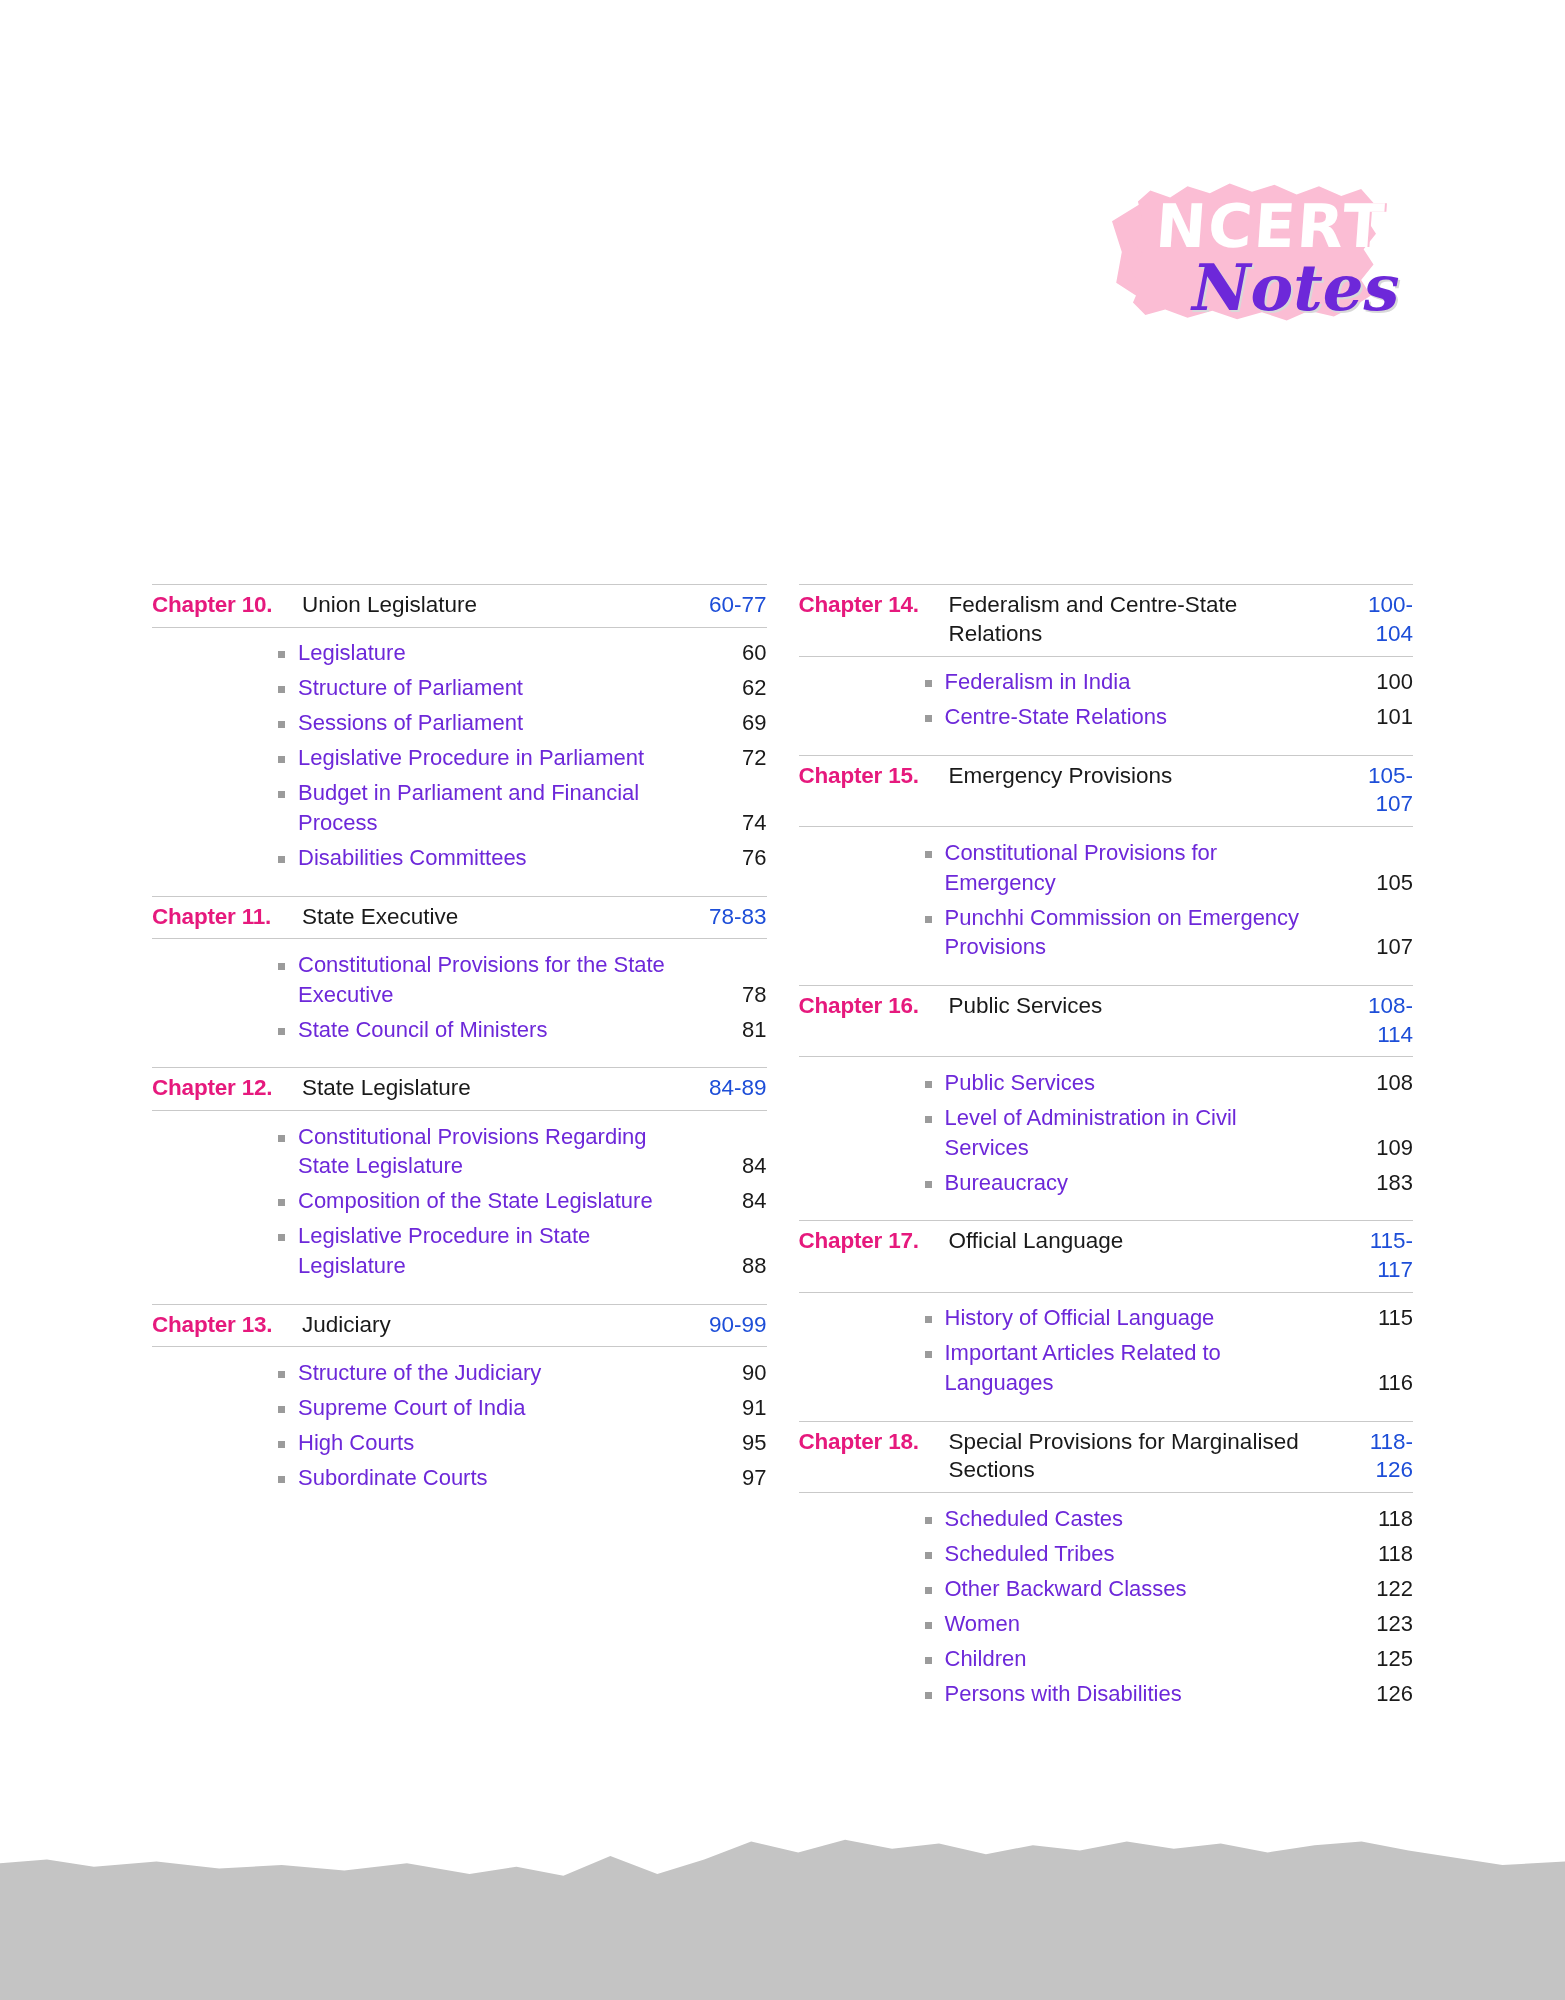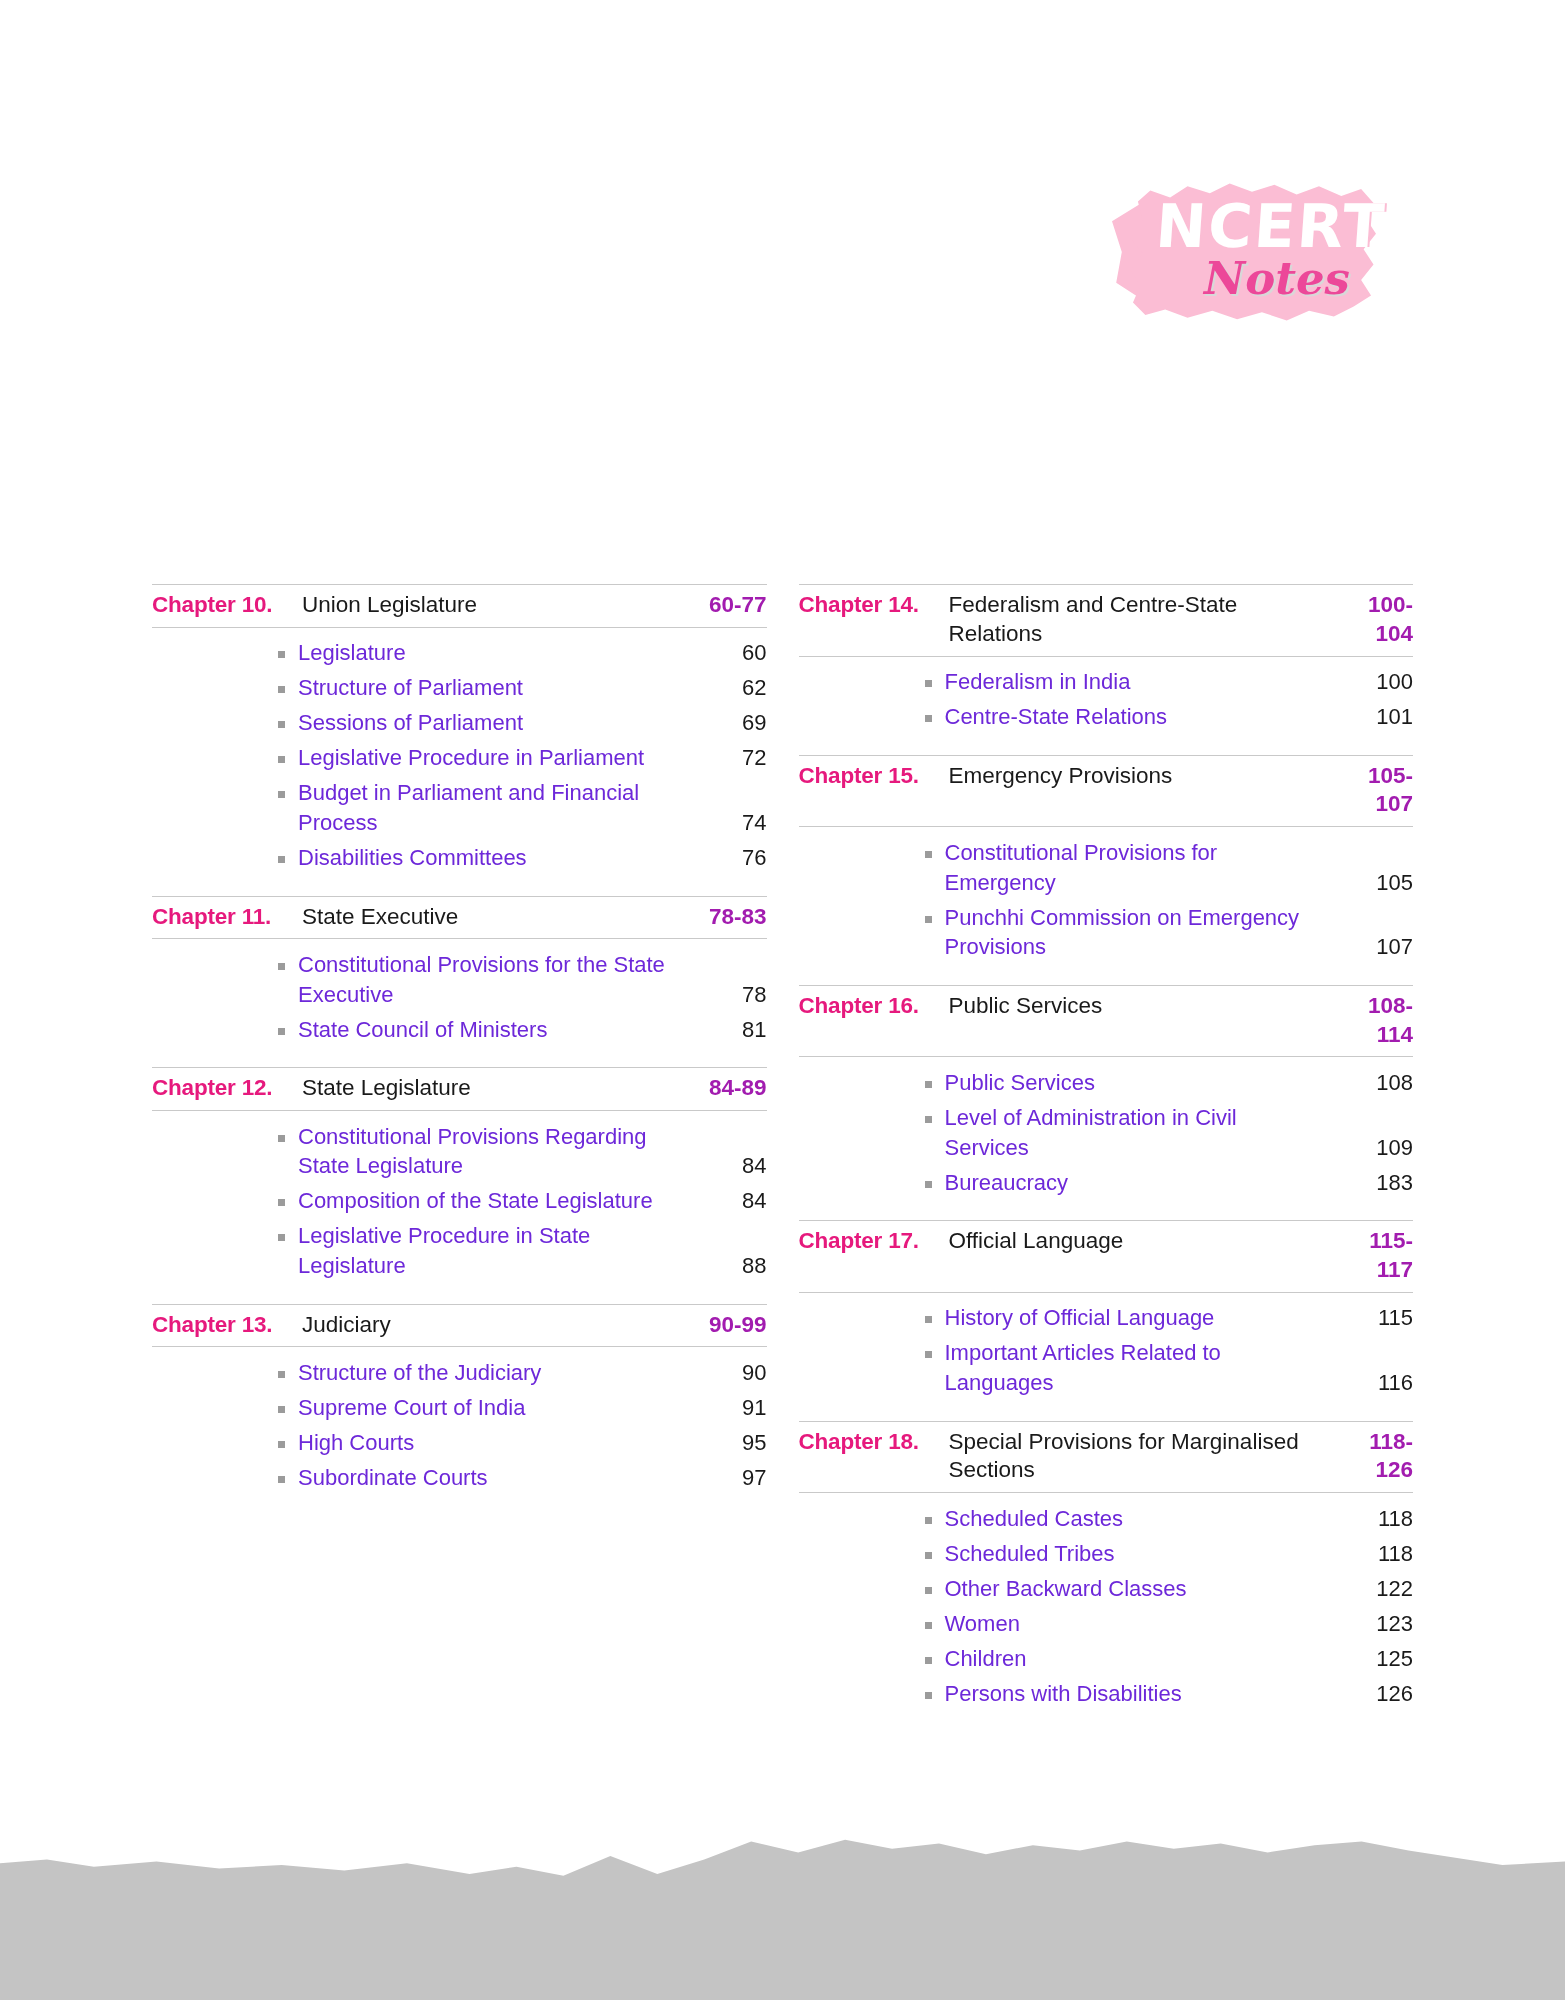--- a/index.html
+++ b/index.html
@@ -52,27 +52,27 @@
     font-weight: bold;
     font-size: 60px;
     letter-spacing: 2px;
     color: #ffffff;
     transform: skewX(-4deg);
     text-shadow: 2px 0 0 #fbbdd4, -2px 0 0 #fbbdd4;
     line-height: 1;
   }
   #logo-badge .logo-sub {
     position: absolute;
-    left: 76px;
+    left: 64px;
     top: 74px;
     font-family: "DejaVu Serif", serif;
     font-style: italic;
     font-weight: bold;
-    font-size: 45px;
-    color: #ec4899;
+    font-size: 64px;
+    color: #6d28d9;
     text-shadow: 2px 2px 0 #d8d8d8;
     line-height: 1;
   }
 
   
   #toc {
     position: absolute;
     left: 0;
     top: 580px;
     width: 1565px;
@@ -109,22 +109,22 @@
     flex: 1 1 auto;
     color: #1a1a1a;
     font-weight: normal;
     font-size: 22.5px;
     line-height: 1.28;
     padding-right: 10px;
   }
   .chapter-range {
     flex: 0 0 78px;
     text-align: right;
-    color: #a21caf;
-    font-weight: bold;
+    color: #1d4ed8;
+    font-weight: normal;
     font-size: 22.5px;
     line-height: 1.28;
     align-self: flex-end;
   }
 
   .topic-list {
     list-style: none;
     margin: 0;
     padding: 6px 0 16px 0;
   }

